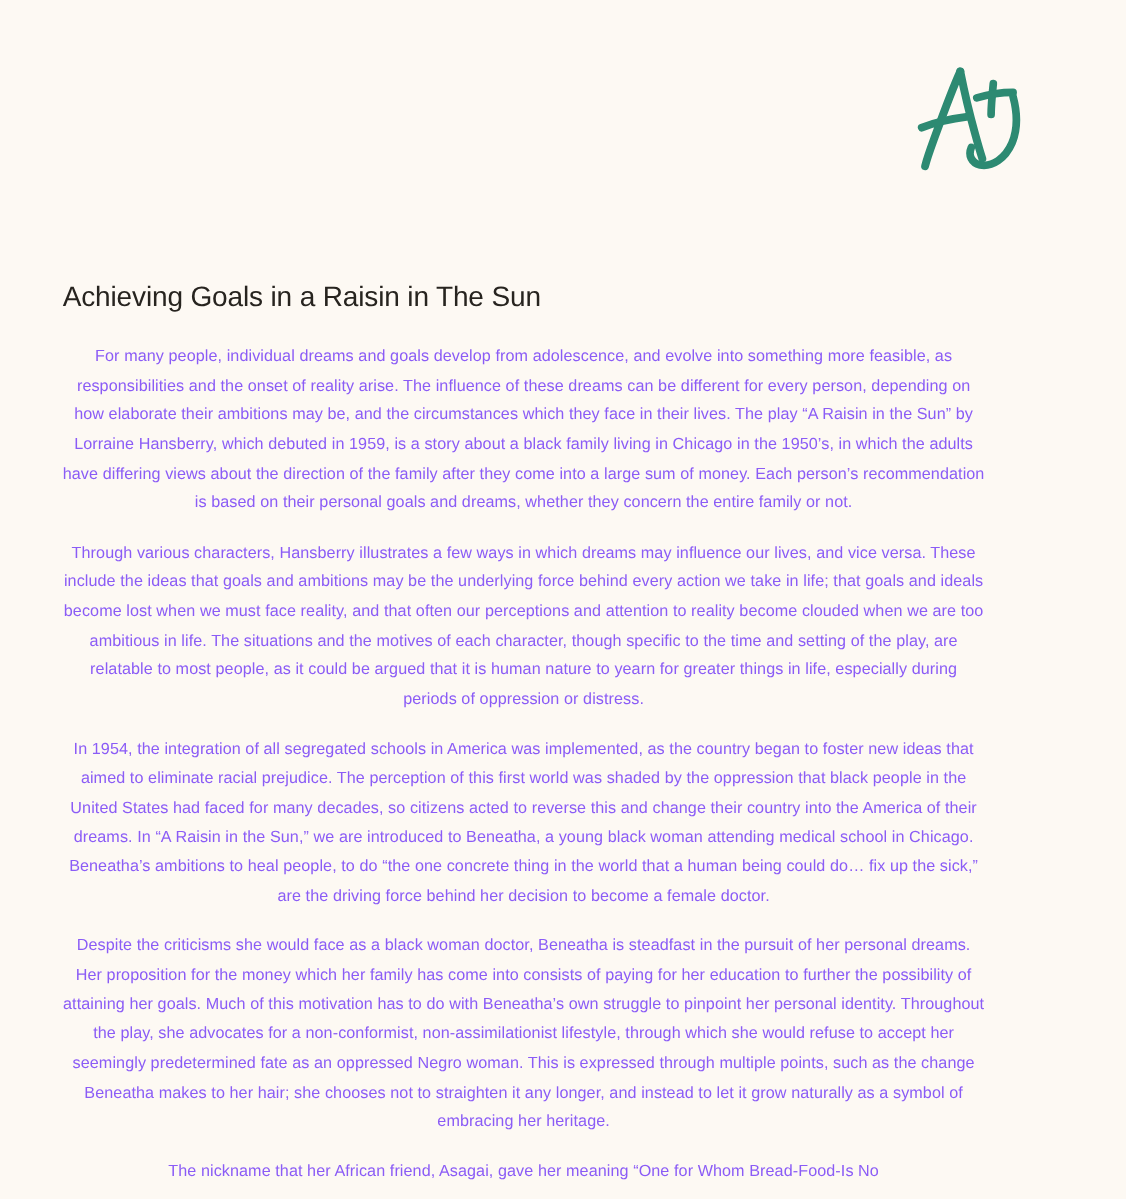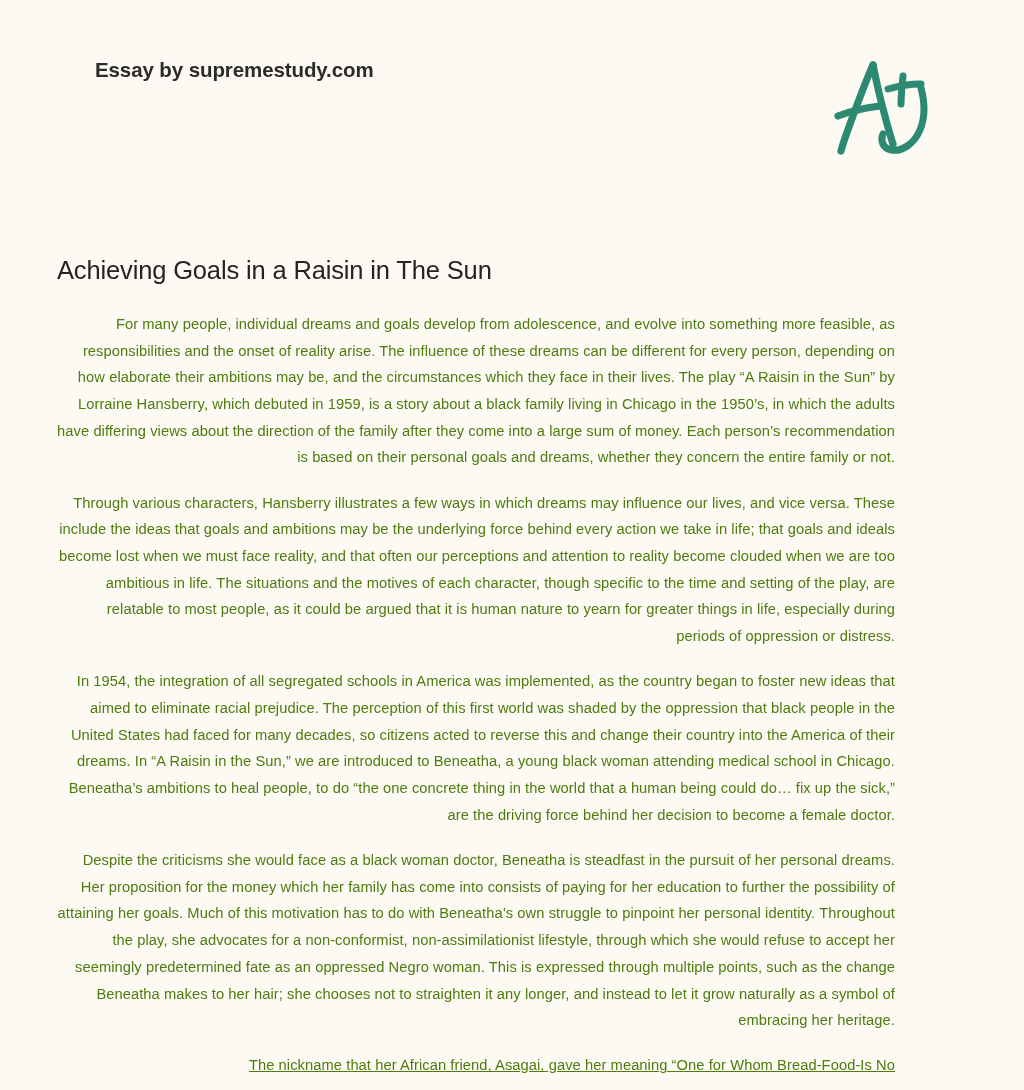--- a/index.html
+++ b/index.html
@@ -82,39 +82,37 @@
     line-height: 1.25;
   }
 
   .article-body {
     padding-top: 24px;
   }
 
   .article-body p {
     font-size: 14.7px;
     line-height: 26.7px;
-    color: #4d7c0f;
+    color: #8b5cf6;
     margin: 0 0 18.5px 0;
     max-width: 838px;
-    text-align: right;
+    text-align: center;
     letter-spacing: 0.005em;
   }
   .article-body p:last-child {
     margin-bottom: 0;
-    text-decoration: underline;
   }
 </style>
 </head>
 <body>
 
 <div class="page">
 
   <div class="header">
 
-    <h1 class="byline">Essay by supremestudy.com</h1>
 
 
     <div class="logo">
       <svg viewBox="0 0 112 104" xmlns="http://www.w3.org/2000/svg" fill="none" stroke="#2d8a72" stroke-linecap="round" stroke-linejoin="round">
 
         <path d="M47 7 C41 20 32 44 24 66 C20 77 17 85 15 93" stroke-width="7.2"></path>
 
         <path d="M47 7 C50 22 55 44 60 62 C63 73 65 80 67 86" stroke-width="7.2"></path>
 
         <path d="M12 58 C22 54 38 50 54 48" stroke-width="7.2"></path>

